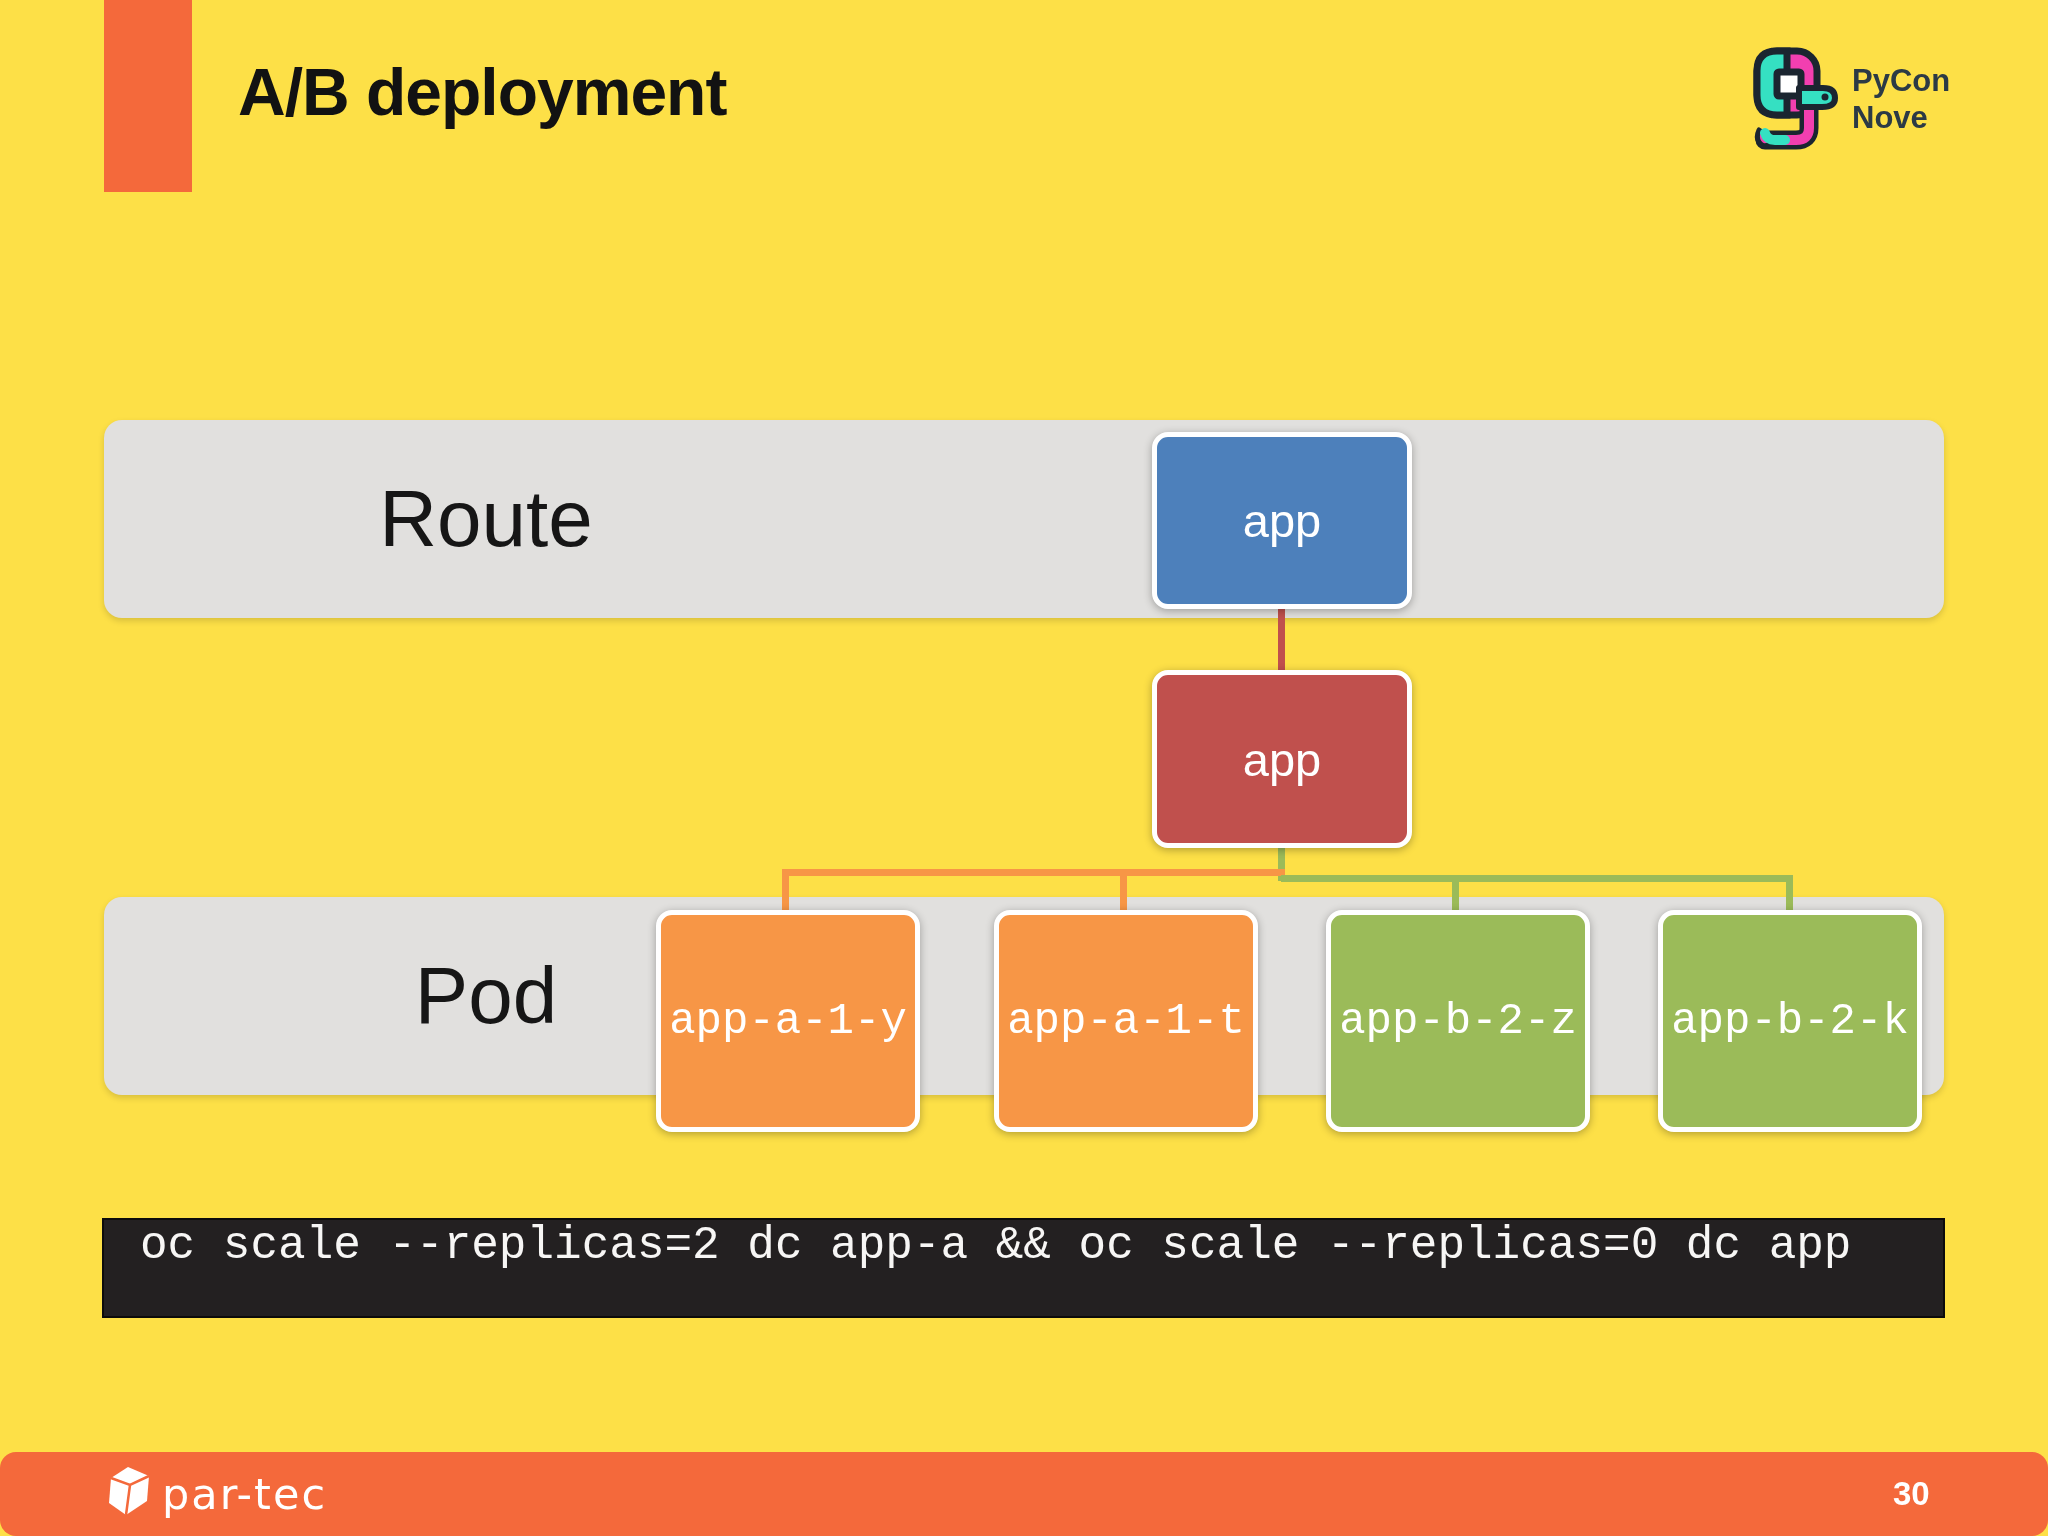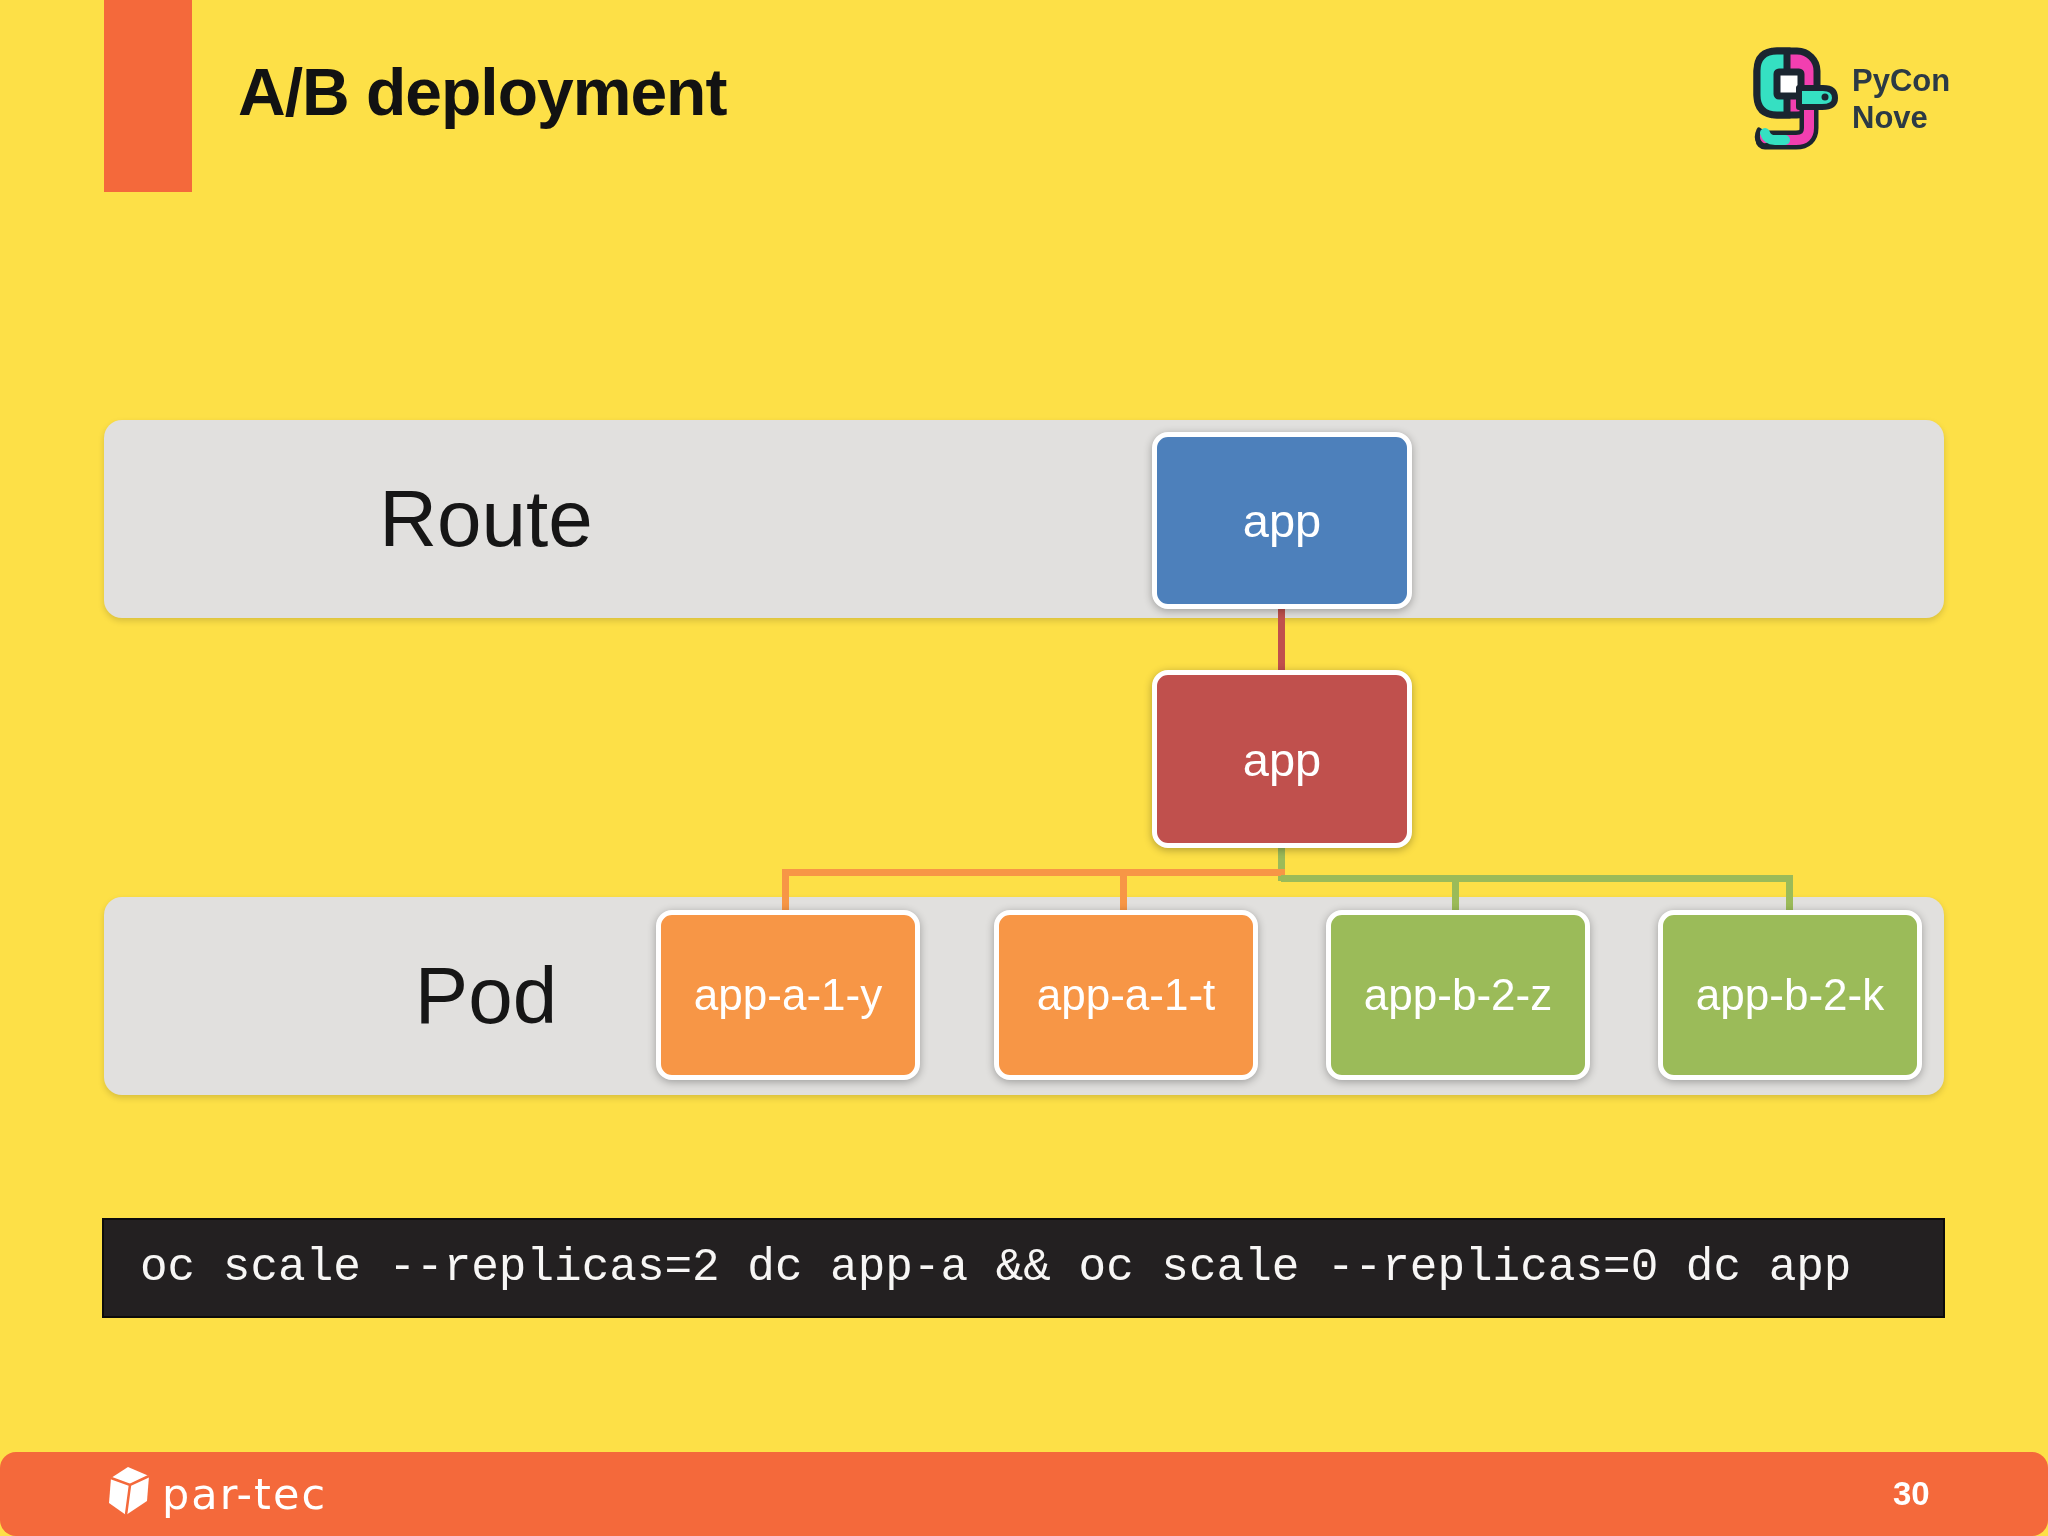--- a/index.html
+++ b/index.html
@@ -38,29 +38,29 @@
   .c-orange-v2{left:1120px;top:869px;width:7px;height:45px;}
   .c-green-h  {left:1281px;top:875px;width:512px;height:7px;}
   .c-green-v3 {left:1452px;top:875px;width:7px;height:39px;}
   .c-green-v4 {left:1786px;top:875px;width:7px;height:39px;}
   
   .node{position:absolute;z-index:3;box-sizing:border-box;border:5px solid #ffffff;
         border-radius:16px;display:flex;align-items:center;justify-content:center;
         color:#ffffff;box-shadow:0 2px 8px rgba(0,0,0,.3);}
   .node-route  {left:1152px;top:432px;width:260px;height:177px;background:#4d80bb;font-size:47px;}
   .node-service{left:1152px;top:670px;width:260px;height:178px;background:#c0504d;font-size:47px;}
-  .pod-node{top:910px;width:264px;height:170px;font-size:44px;}
+  .pod-node{top:910px;width:264px;height:222px;font-size:44px;font-family:Liberation Mono, monospace;}
   .pod-1{left:656px;background:#f79646;}
   .pod-2{left:994px;background:#f79646;}
   .pod-3{left:1326px;background:#9bbb59;}
   .pod-4{left:1658px;background:#9bbb59;}
   
   .terminal{position:absolute;left:102px;top:1218px;width:1843px;height:100px;
             box-sizing:border-box;background:#232021;border:2px solid #0c0b0b;
-            display:flex;align-items:center;padding-left:36px;}
+            display:flex;padding-left:36px;}
   .terminal-cmd{font-family:"Liberation Mono",monospace;font-size:46px;color:#f7f6f5;
             white-space:nowrap;}
   
   .footer{position:absolute;left:0;top:1452px;width:2048px;height:84px;background:#f4693b;border-radius:16px;}
   .partec{position:absolute;left:104px;top:50%;transform:translateY(-50%);
           display:flex;align-items:center;gap:8px;}
   .partec-text{font-family:"DejaVu Sans",sans-serif;font-size:43px;color:#ffffff;
           letter-spacing:2px;font-weight:400;line-height:1;}
   .page-number{position:absolute;left:1893px;top:50%;transform:translateY(-50%);
           font-size:33px;font-weight:bold;color:#ffffff;}

